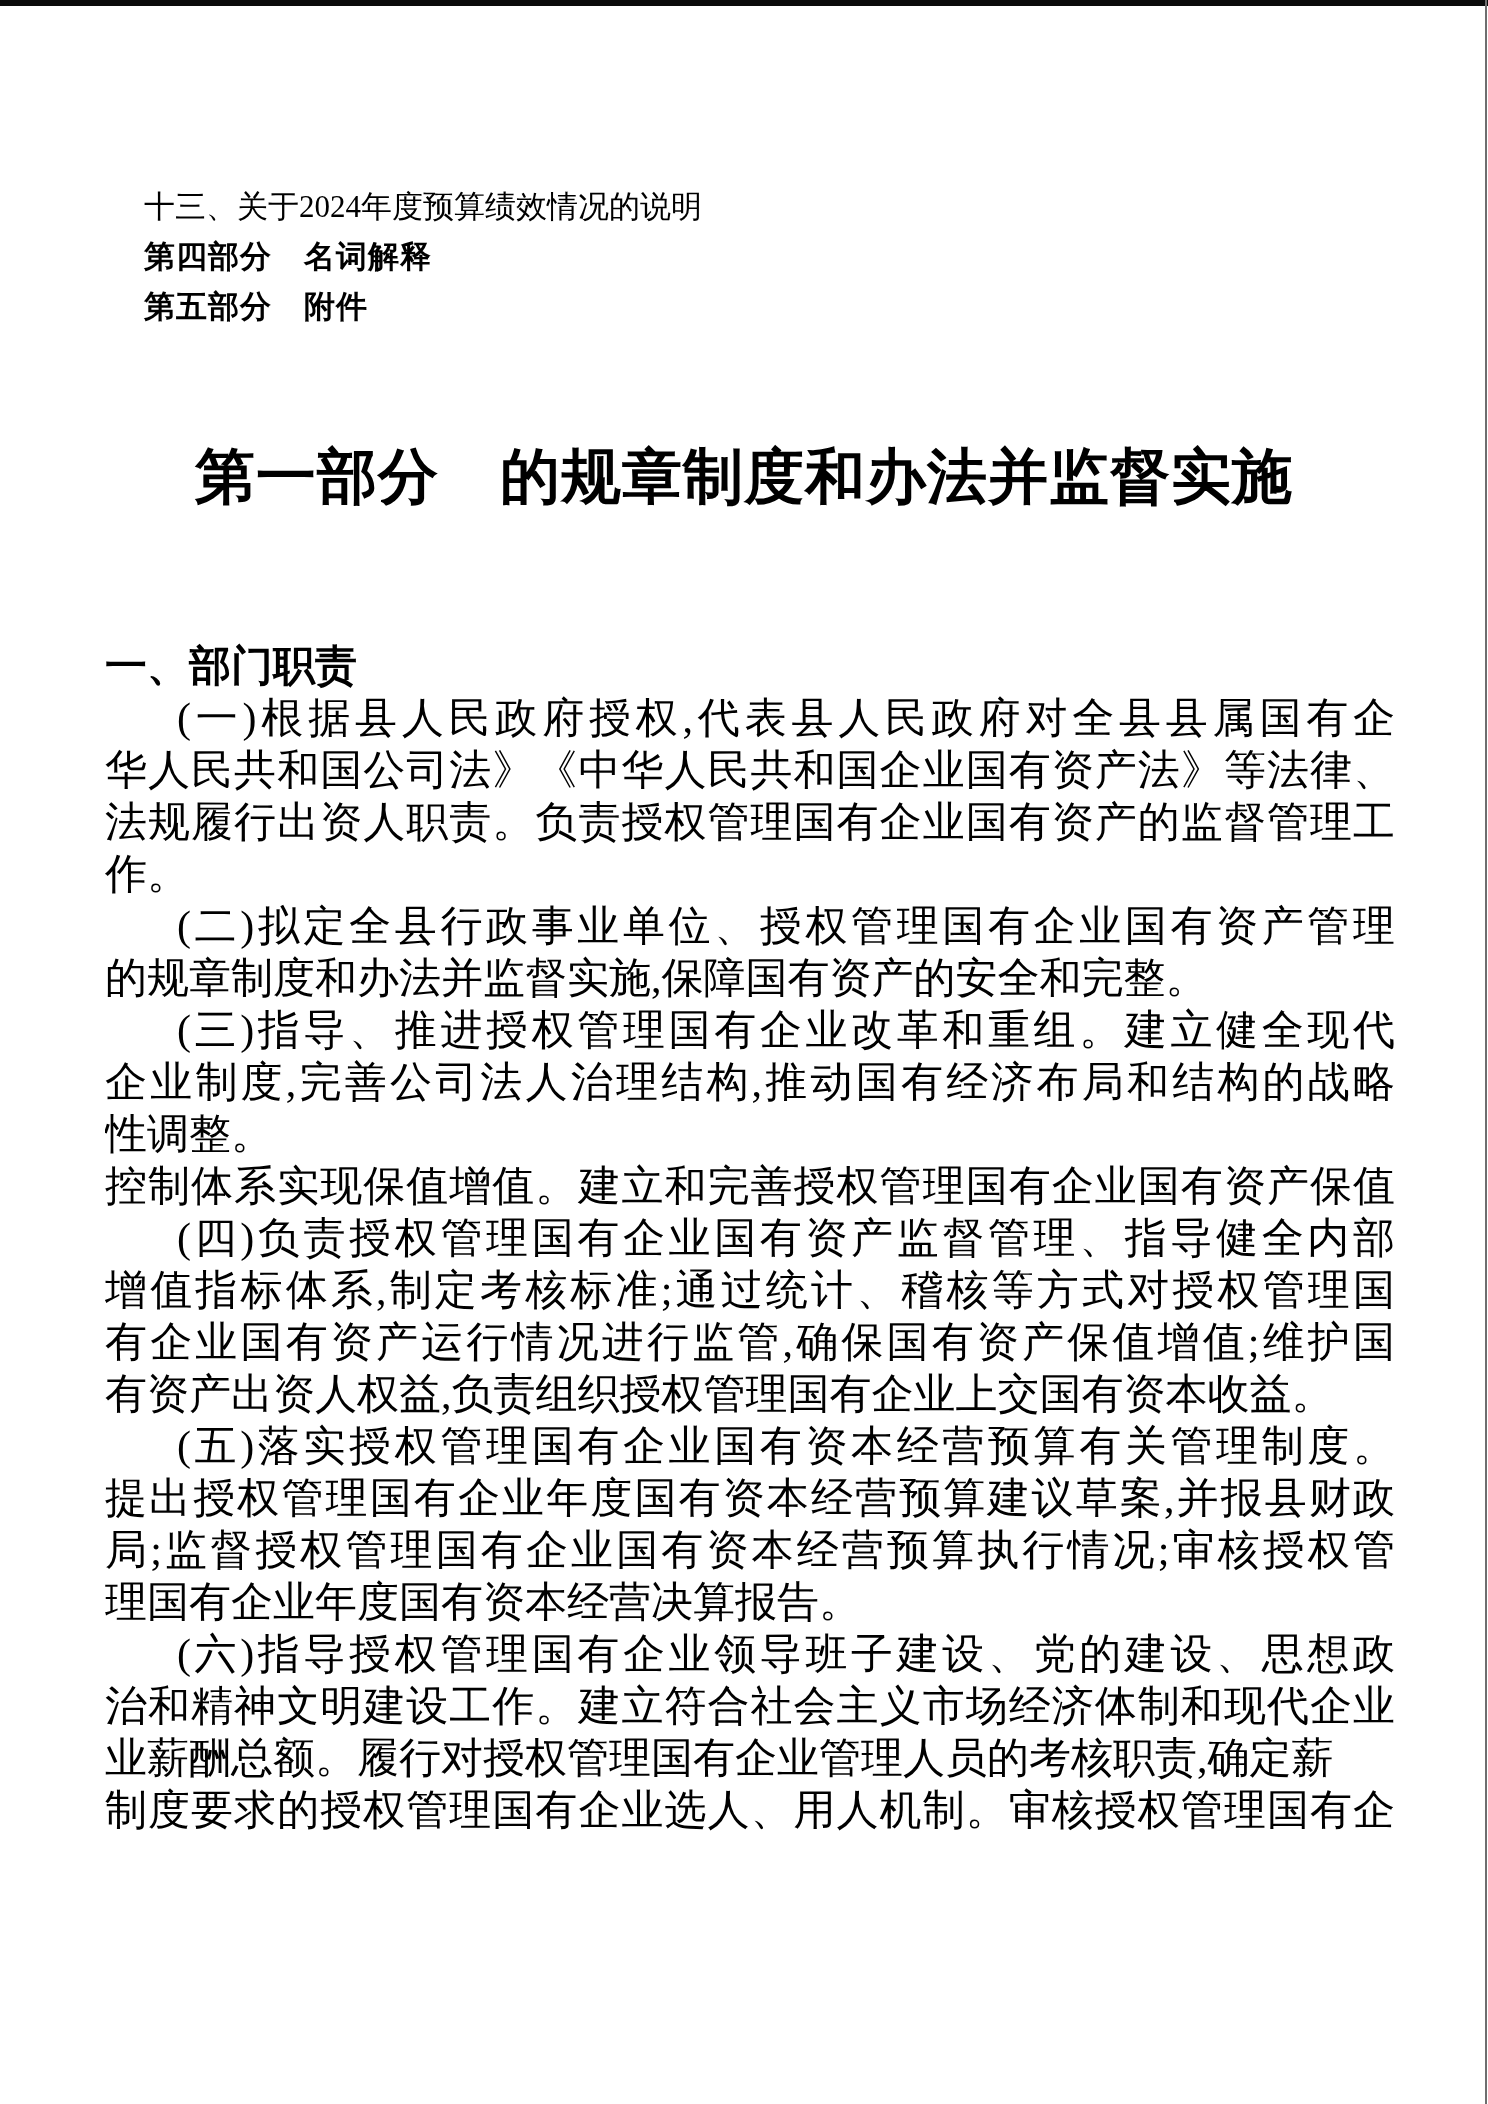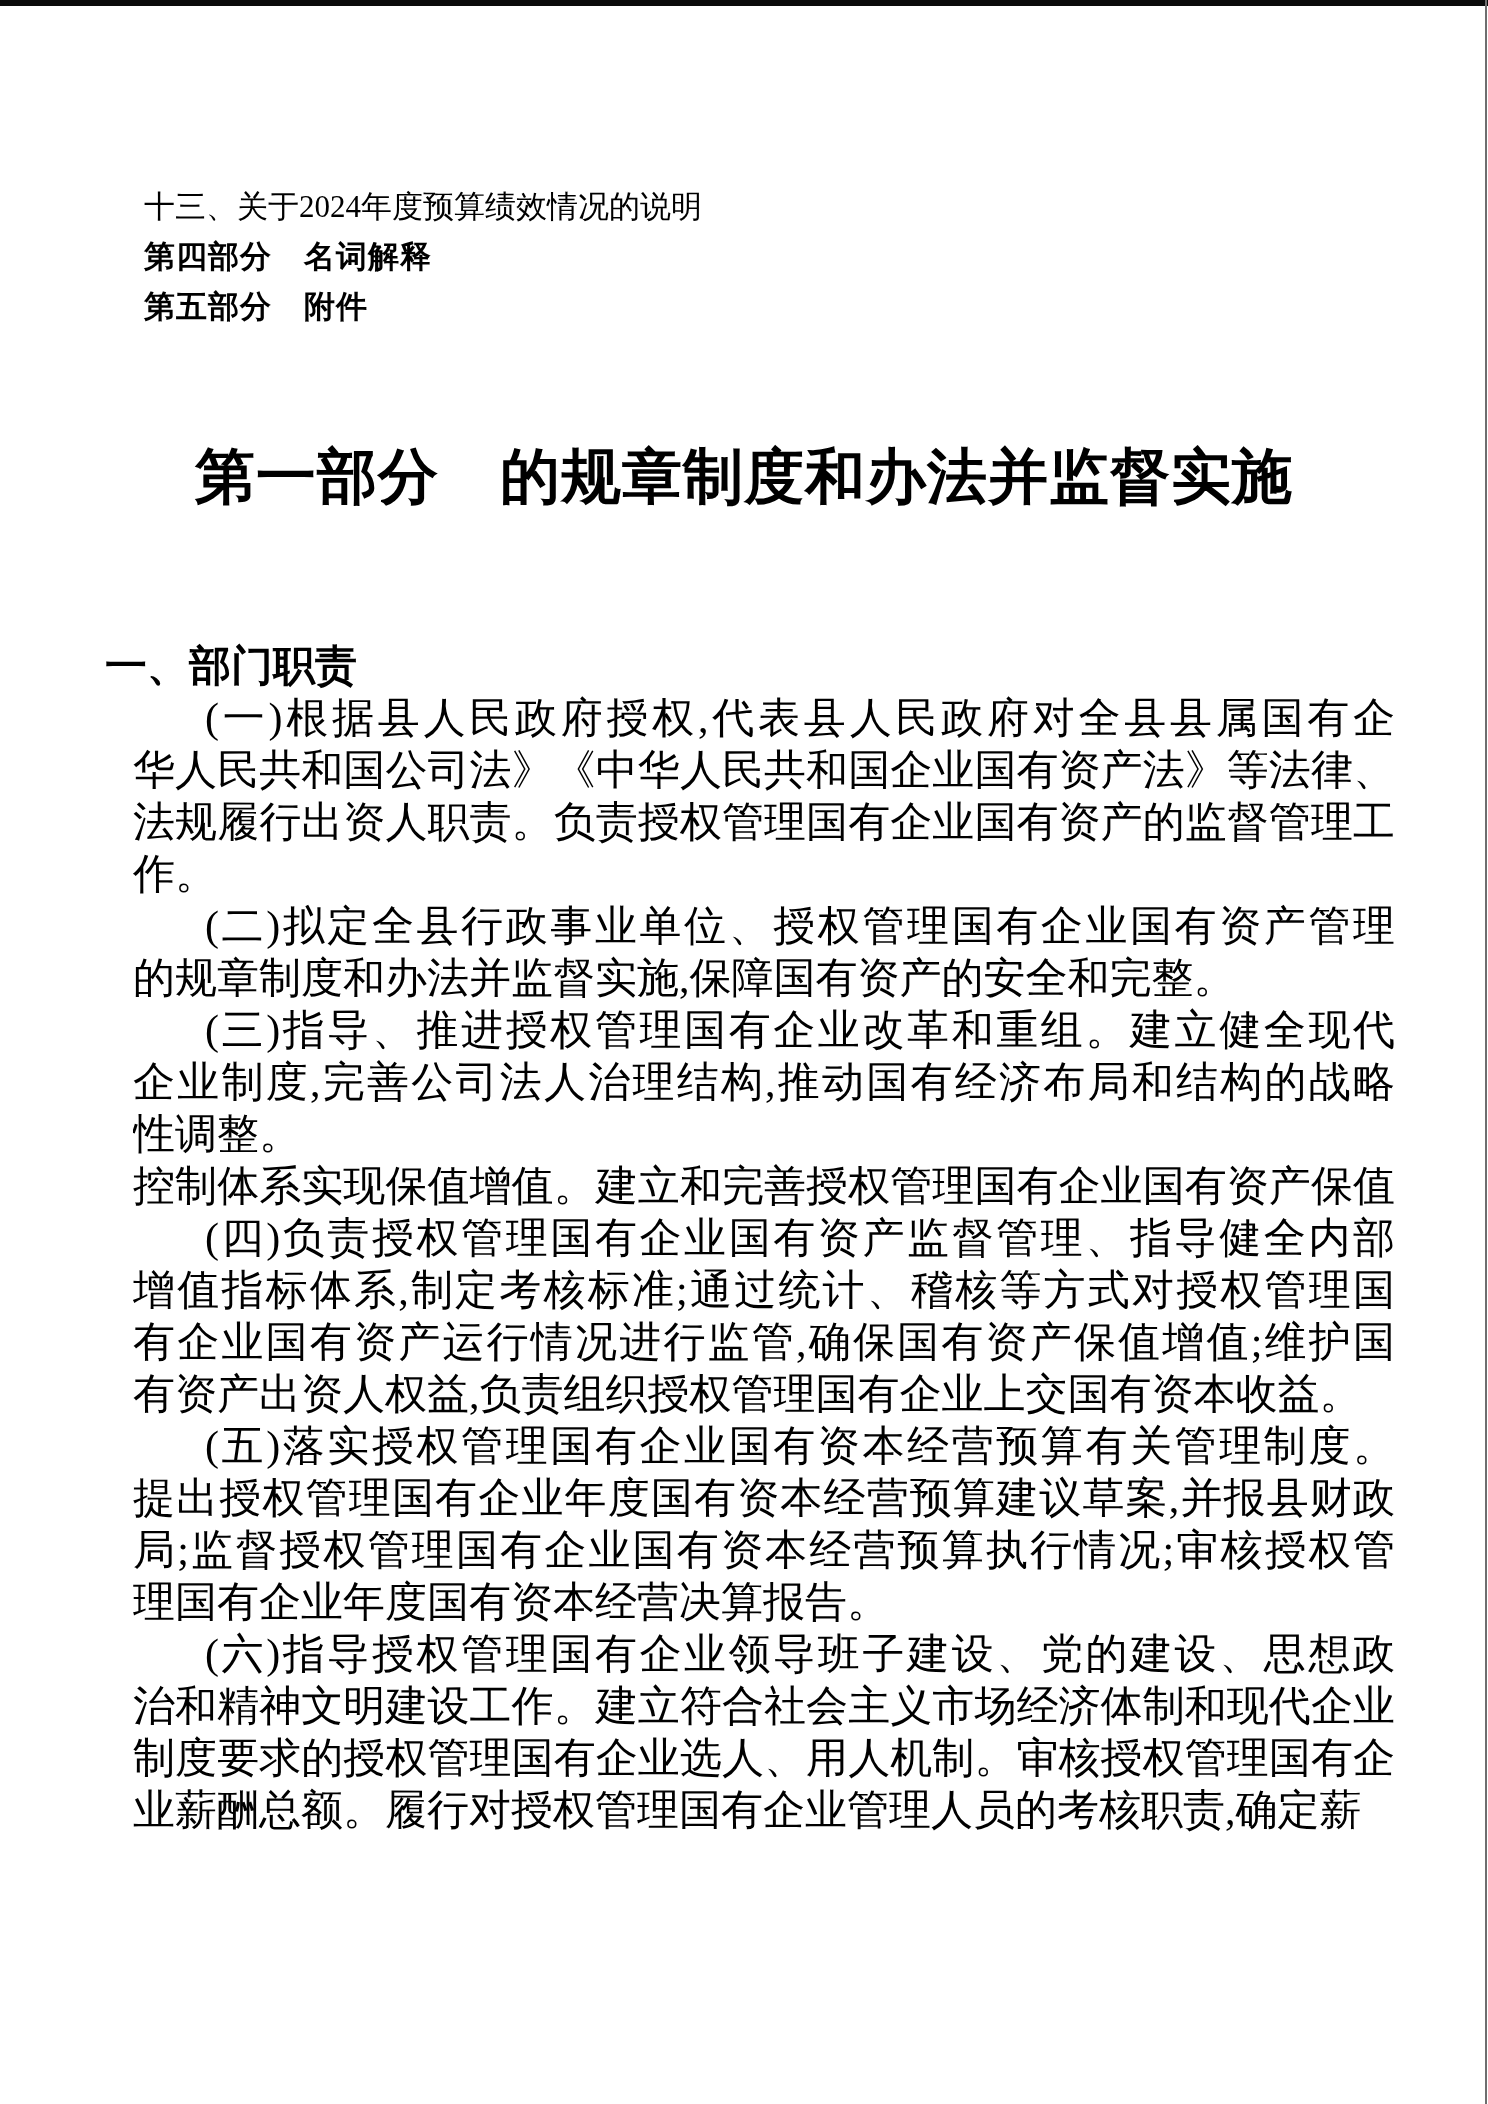--- a/index.html
+++ b/index.html
@@ -71,21 +71,20 @@
     font-size: 42px;
     height: 52px;
   }
   .para { margin: 0; }
   .line {
     height: 52px;
     text-align: justify;
     text-align-last: justify;
     overflow: hidden;
     white-space: nowrap;
-    margin-left: 28px;
   }
   .line.first { text-indent: 72px; }
   .line.last  { text-align-last: left; }
 </style>
 </head>
 <body>
 
 <div class="scan-top"></div>
 <div class="scan-right"></div>
 
@@ -123,16 +122,16 @@
     </div>
     <div class="para">
       <div class="line first">(五)落实授权管理国有企业国有资本经营预算有关管理制度。</div>
       <div class="line">提出授权管理国有企业年度国有资本经营预算建议草案,并报县财政</div>
       <div class="line">局;监督授权管理国有企业国有资本经营预算执行情况;审核授权管</div>
       <div class="line last">理国有企业年度国有资本经营决算报告。</div>
     </div>
     <div class="para">
       <div class="line first">(六)指导授权管理国有企业领导班子建设、党的建设、思想政</div>
       <div class="line">治和精神文明建设工作。建立符合社会主义市场经济体制和现代企业</div>
+      <div class="line last">业薪酬总额。履行对授权管理国有企业管理人员的考核职责,确定薪</div>
       <div class="line">制度要求的授权管理国有企业选人、用人机制。审核授权管理国有企</div>
-      <div class="line last">业薪酬总额。履行对授权管理国有企业管理人员的考核职责,确定薪</div>
     </div>
   </div>
 
 </body></html>

